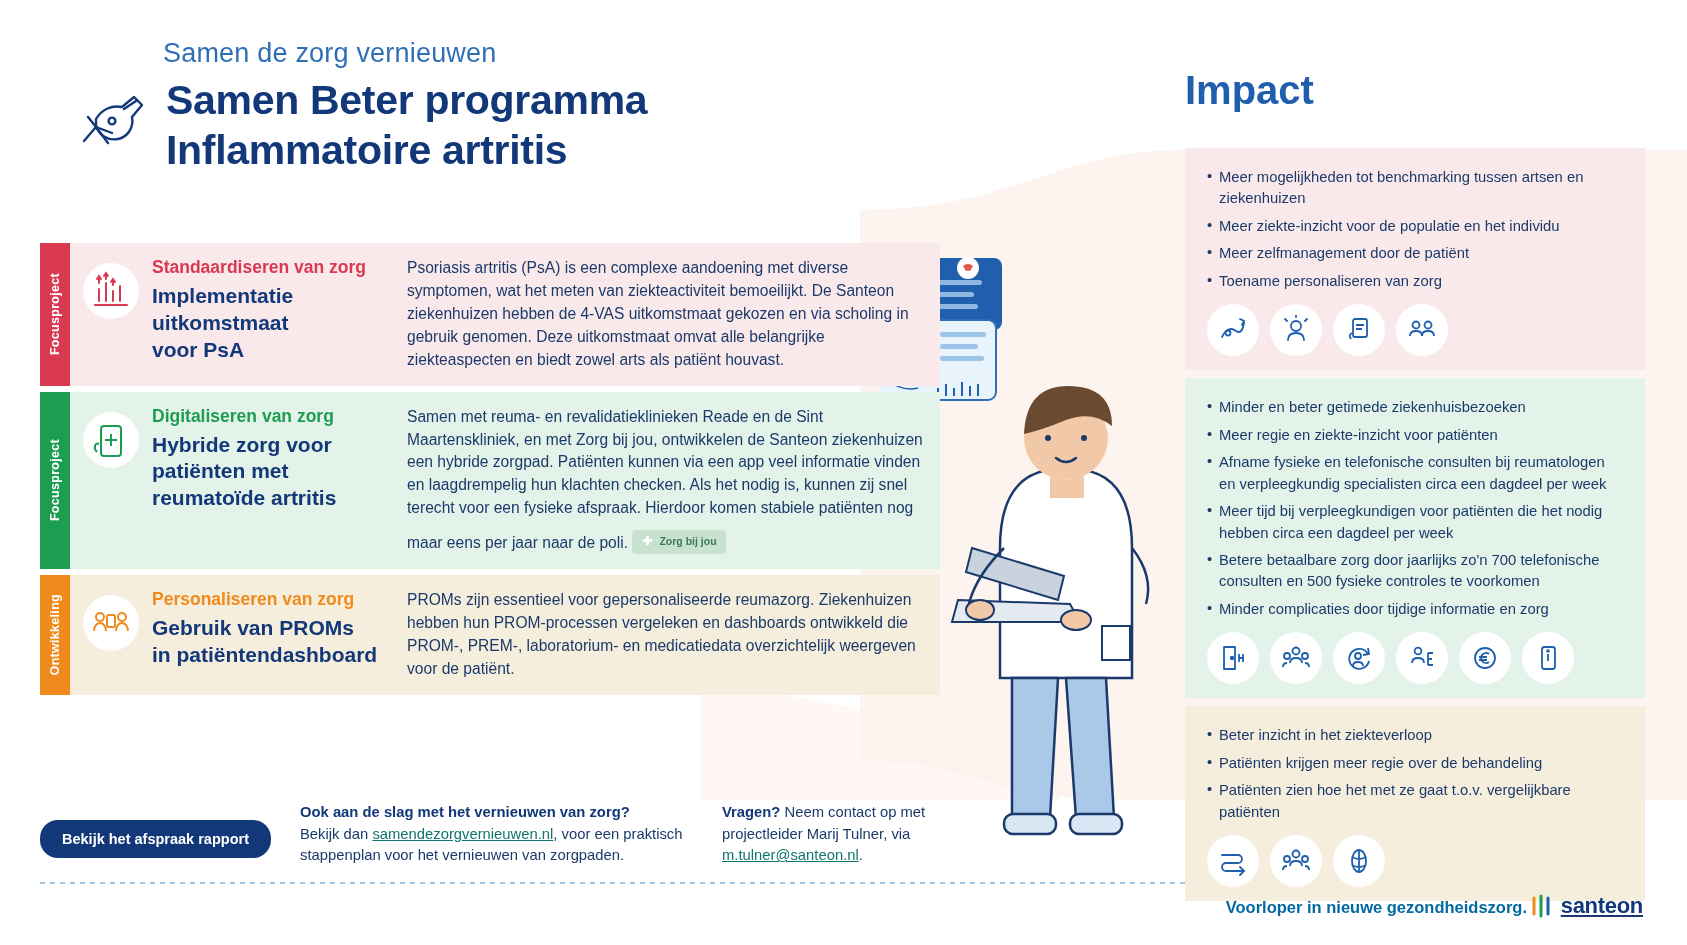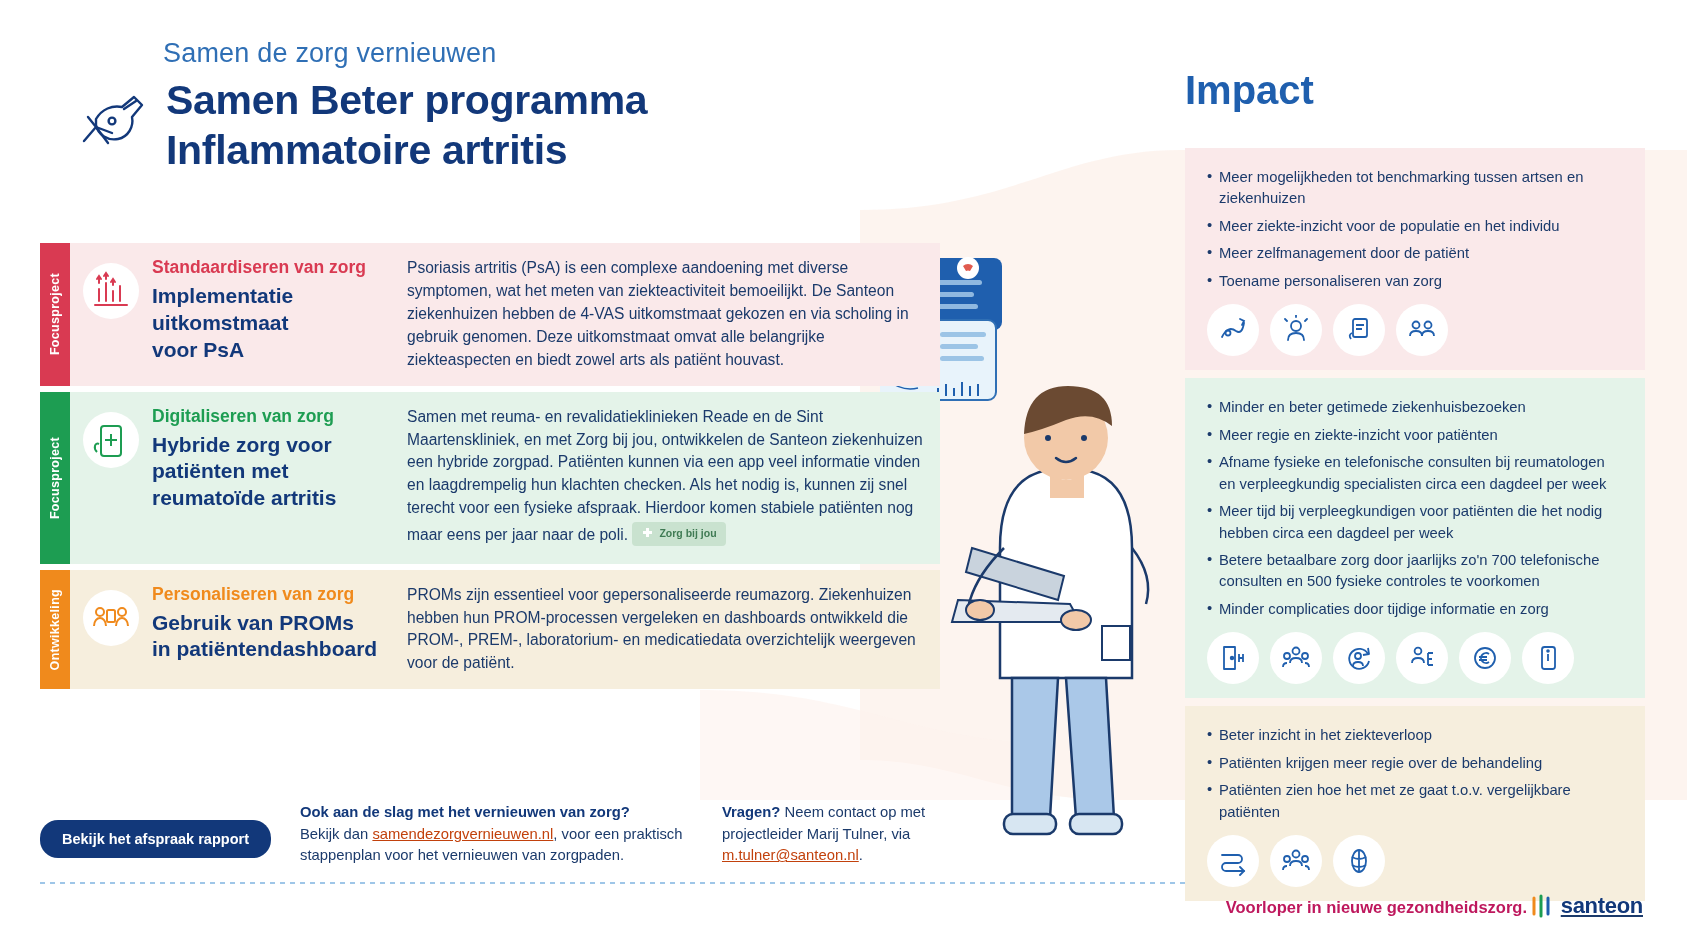--- a/index.html
+++ b/index.html
@@ -87,21 +87,21 @@
   .app-badge {
     display: inline-flex;
     align-items: center;
     gap: 5px;
     background: #c9e2cf;
     color: #3f7a53;
     border-radius: 4px;
     padding: 4px 9px;
     font-size: 10.5px;
     font-weight: bold;
-    margin-top: 2px;
+    margin-top: 10px;
   }
 
   
   .impact-cards { position: absolute; left: 1185px; top: 148px; width: 460px; z-index: 5; }
   .impact-card { padding: 19px 22px 14px 22px; margin-bottom: 8px; }
   .impact-card.c1 { background: #fae9ea; }
   .impact-card.c2 { background: #e4f3e9; }
   .impact-card.c3 { background: #f6eedd; }
   .impact-card ul { margin: 0; padding: 0; list-style: none; }
   .impact-card li {
@@ -143,34 +143,34 @@
   .footer-col {
     position: absolute;
     font-size: 14.8px;
     line-height: 1.46;
     color: #1b3a6b;
     z-index: 6;
   }
   .footer-col.a { left: 300px; top: 802px; width: 390px; }
   .footer-col.b { left: 722px; top: 802px; width: 260px; }
   .footer-col b { color: #12387a; }
-  .footer-col a { color: #c2410c; text-decoration: underline; }
+  .footer-col a { color: #0f766e; text-decoration: underline; }
 
   .dotline {
     position: absolute;
     left: 40px; top: 882px; width: 1600px; height: 2px;
     background-image: repeating-linear-gradient(to right, #9ec6e8 0 5px, transparent 5px 10px);
     z-index: 4;
   }
   .tagline {
     position: absolute;
     right: 160px; top: 898px;
     font-size: 16.5px;
     font-weight: bold;
-    color: #be185d;
+    color: #0369a1;
     z-index: 6;
     text-align: right;
   }
   .brand {
     position: absolute;
     right: 44px; top: 893px;
     display: flex; align-items: center; gap: 7px;
     z-index: 6;
     text-decoration: underline;
   }

